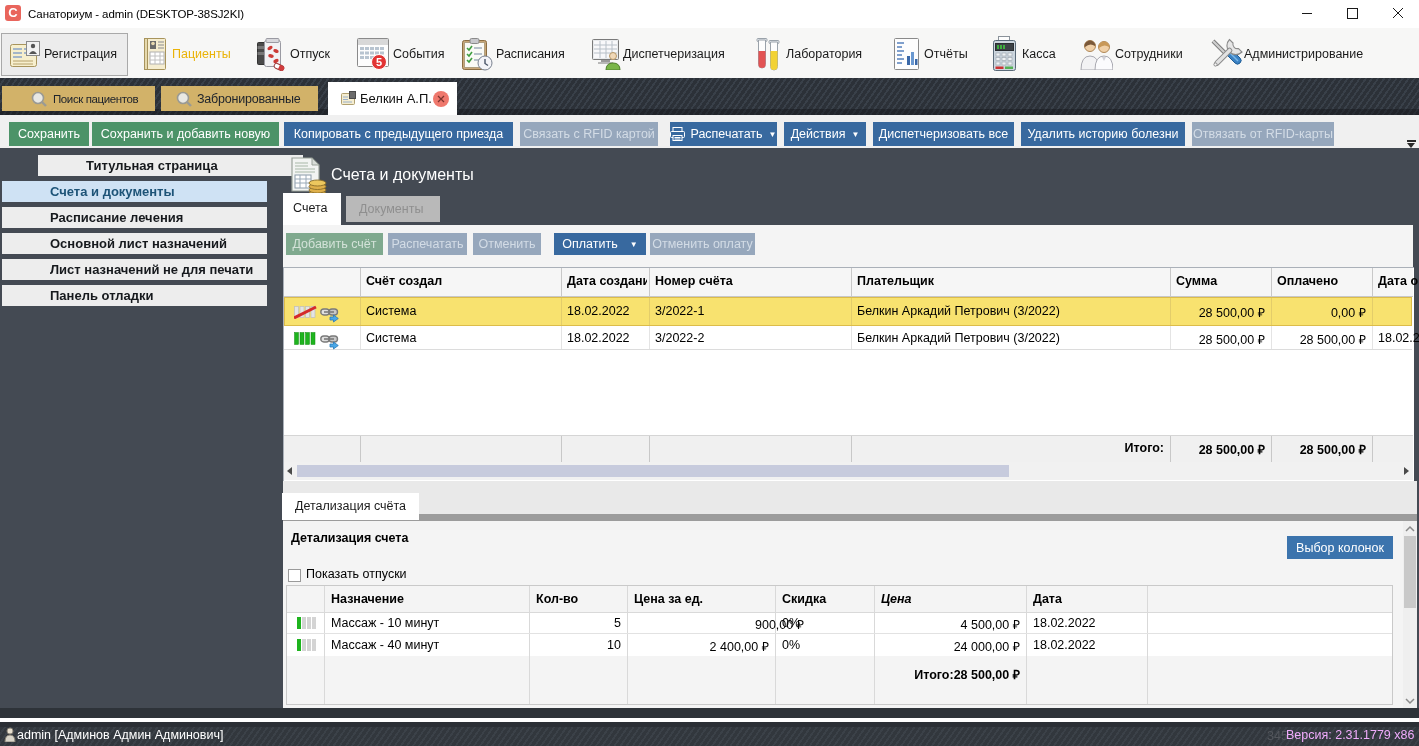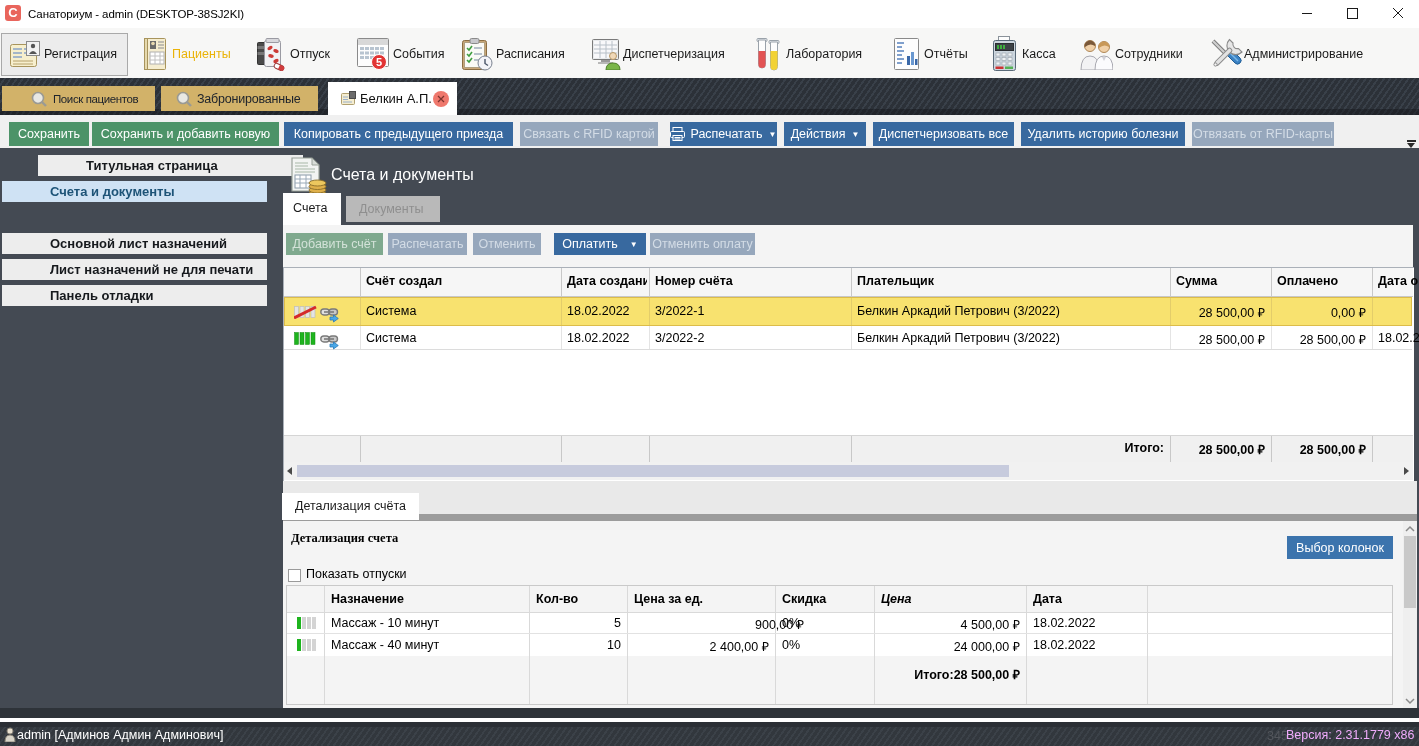--- a/index.html
+++ b/index.html
@@ -254,20 +254,21 @@
 </svg>Распечатать <span style="font-size:8px;margin-left:6px;">▼</span></div>
 <div class="btn blu" style="left:784px;top:122px;width:82px;height:24px;">Действия <span style="font-size:8px;margin-left:6px;">▼</span></div>
 <div class="btn blu" style="left:873px;top:122px;width:141px;height:24px;">Диспетчеризовать все</div>
 <div class="btn blu" style="left:1021px;top:122px;width:164px;height:24px;">Удалить историю болезни</div>
 <div class="btn dis" style="left:1192px;top:122px;width:142px;height:24px;">Отвязать от RFID-карты</div>
 <div class="abs" style="left:1407px;top:140px;width:9px;height:2px;background:#2a2a2a;"></div>
 <div class="abs" style="left:1407px;top:143px;width:0;height:0;border-left:4.5px solid transparent;border-right:4.5px solid transparent;border-top:5px solid #2a2a2a;"></div>
 
 <div class="sbtn" style="top:155px;margin-left:36px;">Титульная страница</div>
 <div class="sbtn" style="top:181px;background:#cfe2f4;color:#1d5377;">Счета и документы</div>
+<div class="sbtn" style="top:207px;">Расписание лечения</div>
 <div class="sbtn" style="top:233px;">Основной лист назначений</div>
 <div class="sbtn" style="top:259px;">Лист назначений не для печати</div>
 <div class="sbtn" style="top:285px;">Панель отладки</div>
 
 <svg class="abs" style="left:291px;top:157px;" width="36" height="40" viewBox="0 0 36 40">
 <path d="M1 1 h20 l7 7 v26 h-27 z" fill="#f2f4f2" stroke="#9aa29a" stroke-width="1.2"></path>
 <path d="M21 1 l7 7 h-7 z" fill="#d8ddd8" stroke="#9aa29a"></path>
 <g stroke="#a8b8a8" stroke-width="1">
         <line x1="4" y1="6" x2="17" y2="6"></line>
         <line x1="4" y1="9" x2="17" y2="9"></line>
@@ -395,21 +396,21 @@
 <div class="abs" style="left:287px;top:467px;width:0;height:0;border-top:4px solid transparent;border-bottom:4px solid transparent;border-right:5px solid #4a4a4a;"></div>
 <div class="abs" style="left:1404px;top:467px;width:0;height:0;border-top:4px solid transparent;border-bottom:4px solid transparent;border-left:5px solid #4a4a4a;"></div>
 <div class="abs" style="left:297px;top:465px;width:712px;height:12px;background:#c7cbdd;"></div>
 
 <div class="abs" style="left:283px;top:481px;width:1134px;height:40px;background:#e9e9e9;"></div>
 <div class="abs" style="left:283px;top:514px;width:1134px;height:7px;background:#9c9c9c;"></div>
 <div class="abs" style="left:282px;top:493px;width:137px;height:27px;background:#ffffff;"></div>
 <div class="txt" style="left:295px;top:499px;font-size:12.5px;color:#1a1a1a;">Детализация счёта</div>
 
 <div class="abs" style="left:283px;top:521px;width:1120px;height:187px;background:#f4f4f4;"></div>
-<div class="txt" style="left:291px;top:531px;font-size:12.5px;font-weight:bold;font-family:Liberation Serif, serif;">Детализация счета</div>
+<div class="txt" style="left:291px;top:531px;font-size:12.5px;font-weight:bold;">Детализация счета</div>
 <div class="btn" style="left:1287px;top:536px;width:106px;height:23px;background:#3c74ad;">Выбор колонок</div>
 <div class="abs" style="left:288px;top:569px;width:11px;height:11px;background:#fff;border:1px solid #9a9a9a;"></div>
 <div class="txt" style="left:306px;top:567px;font-size:12.5px;">Показать отпуски</div>
 
 <div class="abs" style="left:286px;top:585px;width:1107px;height:120px;background:#fff;border:1px solid #c9c9c9;box-sizing:border-box;"></div>
 <div class="abs" style="left:287px;top:586px;width:1105px;height:26px;background:#f4f4f4;border-bottom:1px solid #d9d9d9;"></div>
 <div class="abs" style="left:287px;top:656px;width:1105px;height:48px;background:#f4f4f4;"></div>
 <div class="vline" style="left:324px;top:586px;height:118px;background:#d9d9d9;"></div>
 <div class="vline" style="left:529px;top:586px;height:118px;background:#d9d9d9;"></div>
 <div class="vline" style="left:627px;top:586px;height:118px;background:#d9d9d9;"></div>

